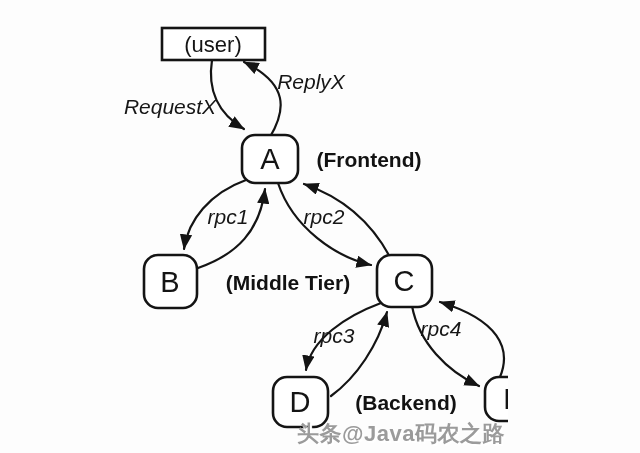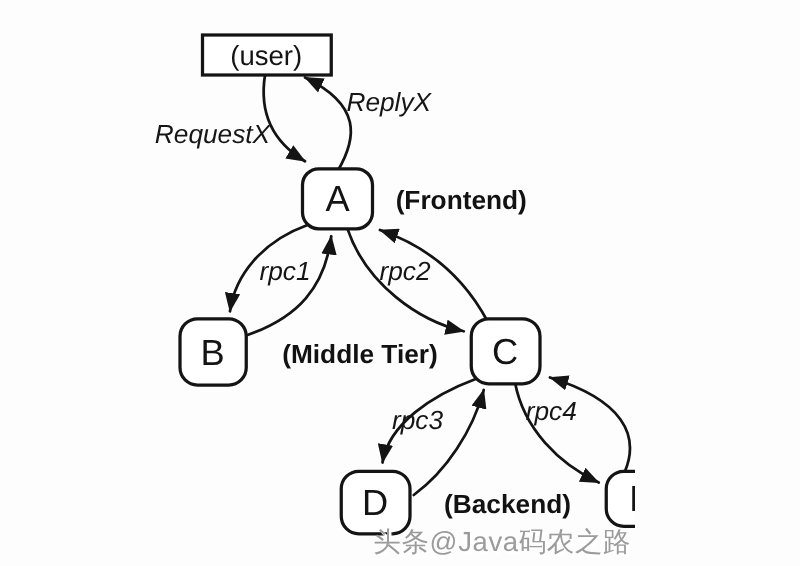--- a/index.html
+++ b/index.html
@@ -47,21 +47,21 @@
     font-weight: bold;
     font-size: 21px;
     fill: #121212;
     text-anchor: middle;
   }
   #watermark {
     position: absolute;
     top: 419px;
     right: 3px;
     font-family: "Liberation Sans", sans-serif;
-    font-weight: normal;
+    font-weight: bold;
     font-size: 22px;
     color: #9b9b9b;
     text-shadow: 1.5px 1.5px 0 #ffffff, 2px 2px 1px rgba(255,255,255,0.9);
     letter-spacing: 0.5px;
     white-space: nowrap;
   }
 </style>
 </head>
 <body>
 

